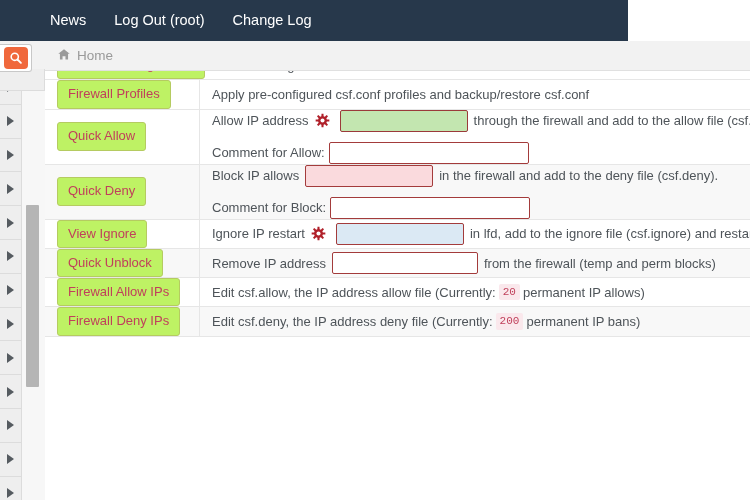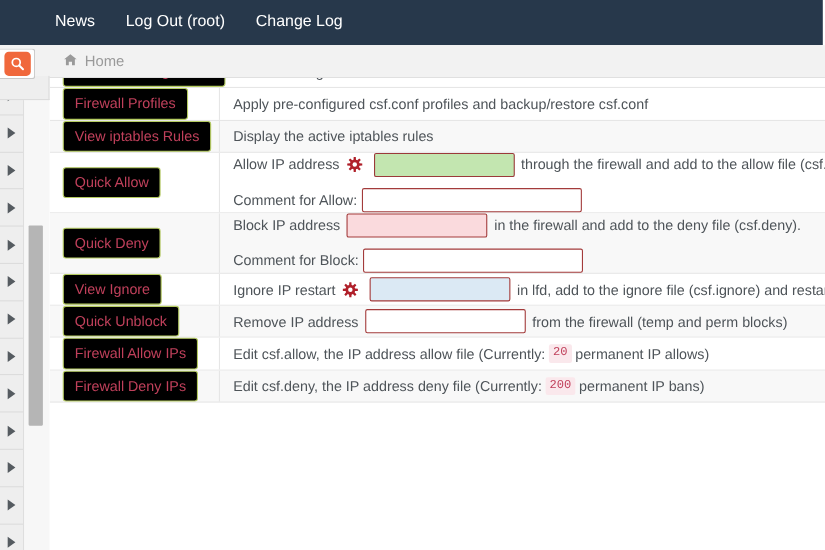--- a/index.html
+++ b/index.html
@@ -6,21 +6,21 @@
   html, body {
     width: 750px; height: 500px;
     font-family: "Liberation Sans", sans-serif;
     background: #ffffff;
     overflow: hidden;
   }
 
   
   .navbar {
     position: absolute; top: 0; left: 0;
-    width: 748px; height: 41px;
+    width: 628px; height: 41px;
     background: #27384b;
     display: flex; align-items: center;
   }
   .nav-link {
     color: #ffffff;
     font-size: 14.5px;
     padding: 0 14px;
     line-height: 41px;
     text-decoration: none;
     white-space: nowrap;
@@ -126,21 +126,21 @@
     border-right: 1px solid #e6e6e6;
     display: flex; align-items: center;
     padding-left: 12px;
   }
   .tcell-desc {
     flex: 1;
     padding: 0 4px 0 12px;
     display: flex; flex-direction: column; justify-content: center;
   }
   .act-btn {
-    background: #000000;
+    background: #bef264;
     border: 1px solid #b5cb61;
     border-radius: 3px;
     color: #c0405b;
     font-size: 13px;
     font-family: "Liberation Sans", sans-serif;
     padding: 6px 10px;
     white-space: nowrap;
     cursor: pointer;
     line-height: 1.1;
   }
@@ -273,28 +273,20 @@
       </div>
     </div>
     <div class="trow">
       <div class="tcell-btn">
         <button class="act-btn">Firewall Profiles</button>
       </div>
       <div class="tcell-desc">
         <div class="desc-text">Apply pre-configured csf.conf profiles and backup/restore csf.conf</div>
       </div>
     </div>
-    <div class="trow alt">
-      <div class="tcell-btn">
-        <button class="act-btn">View iptables Rules</button>
-      </div>
-      <div class="tcell-desc">
-        <div class="desc-text">Display the active iptables rules</div>
-      </div>
-    </div>
     <div class="trow">
       <div class="tcell-btn">
         <button class="act-btn">Quick Allow</button>
       </div>
       <div class="tcell-desc">
         <div class="desc-line">
           <span class="lbl">Allow IP address</span>
           <svg class="gear" viewBox="0 0 20 20">
             <path d="M19.11 8.70 L19.11 11.30 L15.81 11.49 L15.16 13.05 L17.36 15.52 L15.52 17.36 L13.05 15.16 L11.49 15.81 L11.30 19.11 L8.70 19.11 L8.51 15.81 L6.95 15.16 L4.48 17.36 L2.64 15.52 L4.84 13.05 L4.19 11.49 L0.89 11.30 L0.89 8.70 L4.19 8.51 L4.84 6.95 L2.64 4.48 L4.48 2.64 L6.95 4.84 L8.51 4.19 L8.70 0.89 L11.30 0.89 L11.49 4.19 L13.05 4.84 L15.52 2.64 L17.36 4.48 L15.16 6.95 L15.81 8.51 Z" fill="#b0202a"></path>
             <circle cx="10" cy="10" r="2.7" fill="#ffffff"></circle>
@@ -307,21 +299,21 @@
           <input type="text" class="inp inp-white inp-cmt" style="">
         </div>
       </div>
     </div>
     <div class="trow alt">
       <div class="tcell-btn">
         <button class="act-btn">Quick Deny</button>
       </div>
       <div class="tcell-desc">
         <div class="desc-line">
-          <span class="lbl">Block IP address</span>
+          <span class="lbl">Block IP allows</span>
           <input type="text" class="inp inp-pink" style="">
           <span class="lbl">in the firewall and add to the deny file (csf.deny).</span>
         </div>
         <div class="desc-line">
           <span class="lbl">Comment for Block:</span>
           <input type="text" class="inp inp-white inp-cmt" style="">
         </div>
       </div>
     </div>
     <div class="trow">

